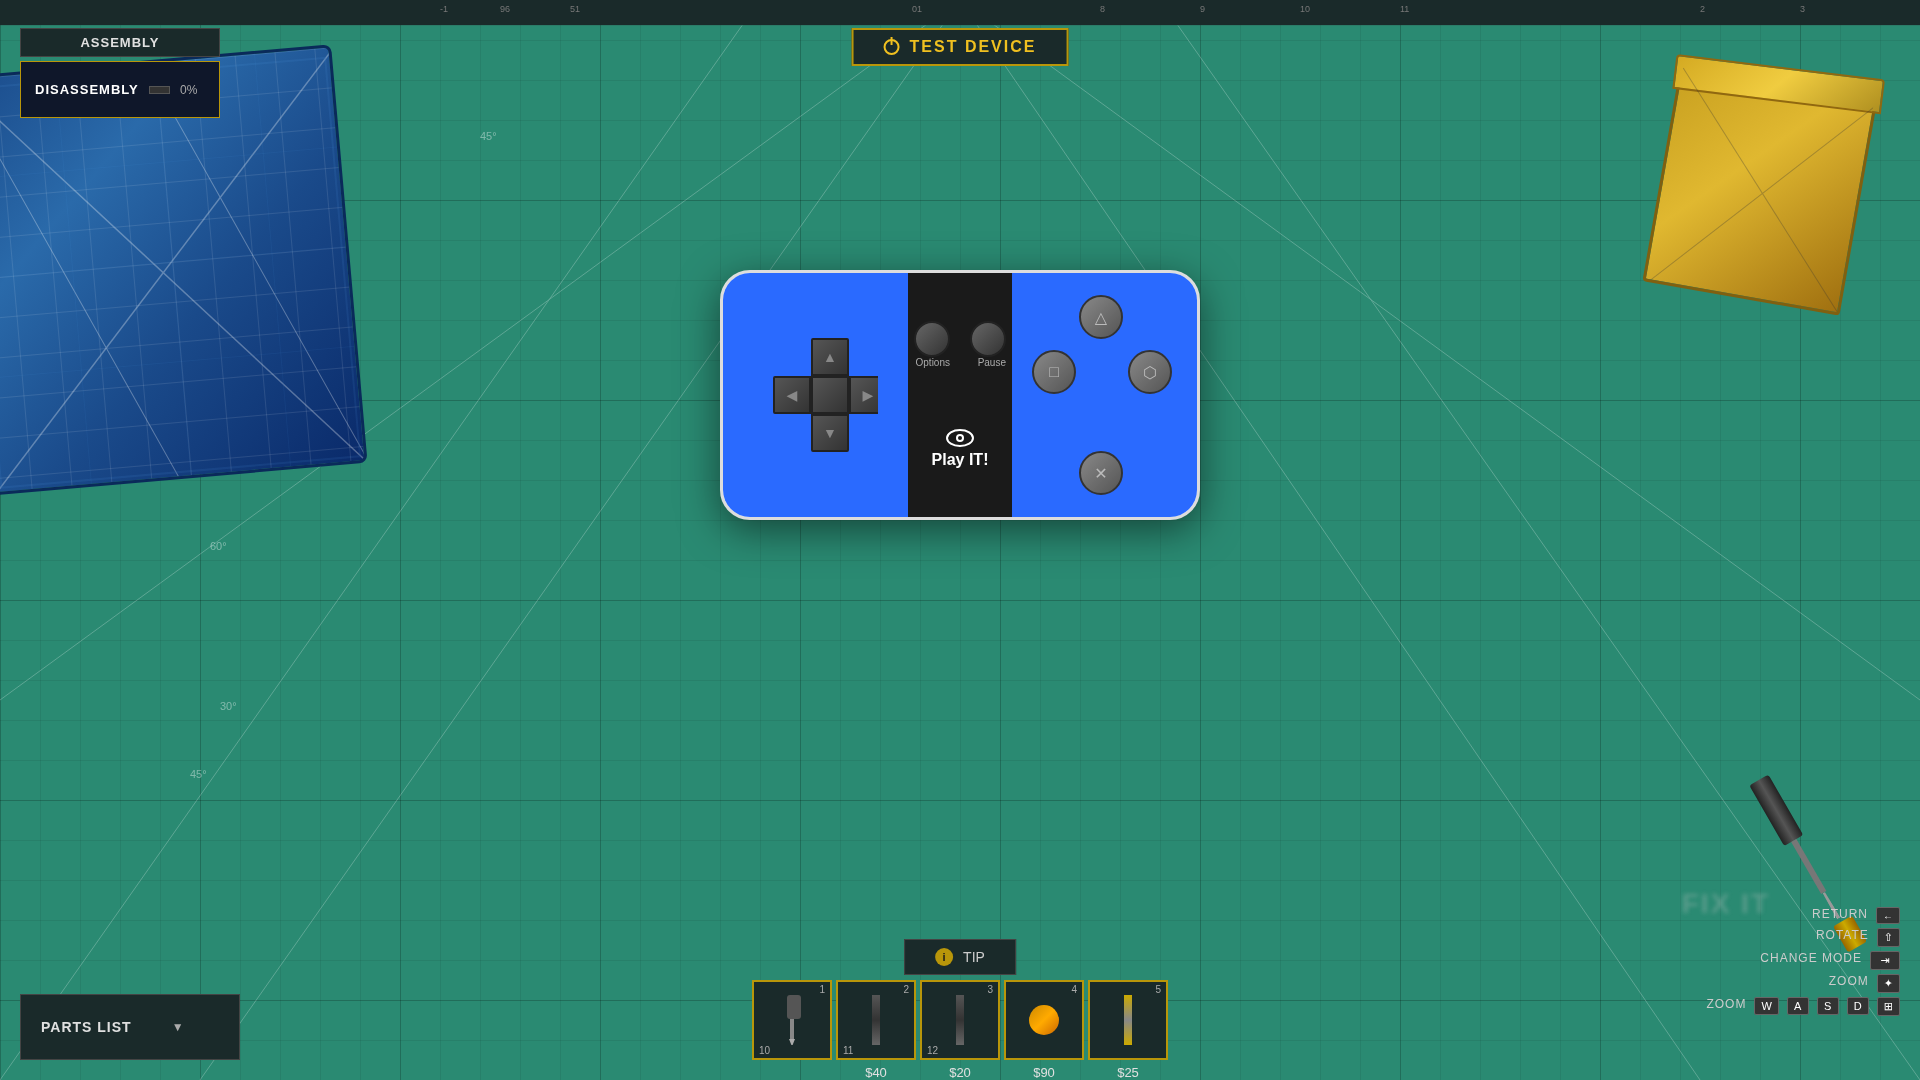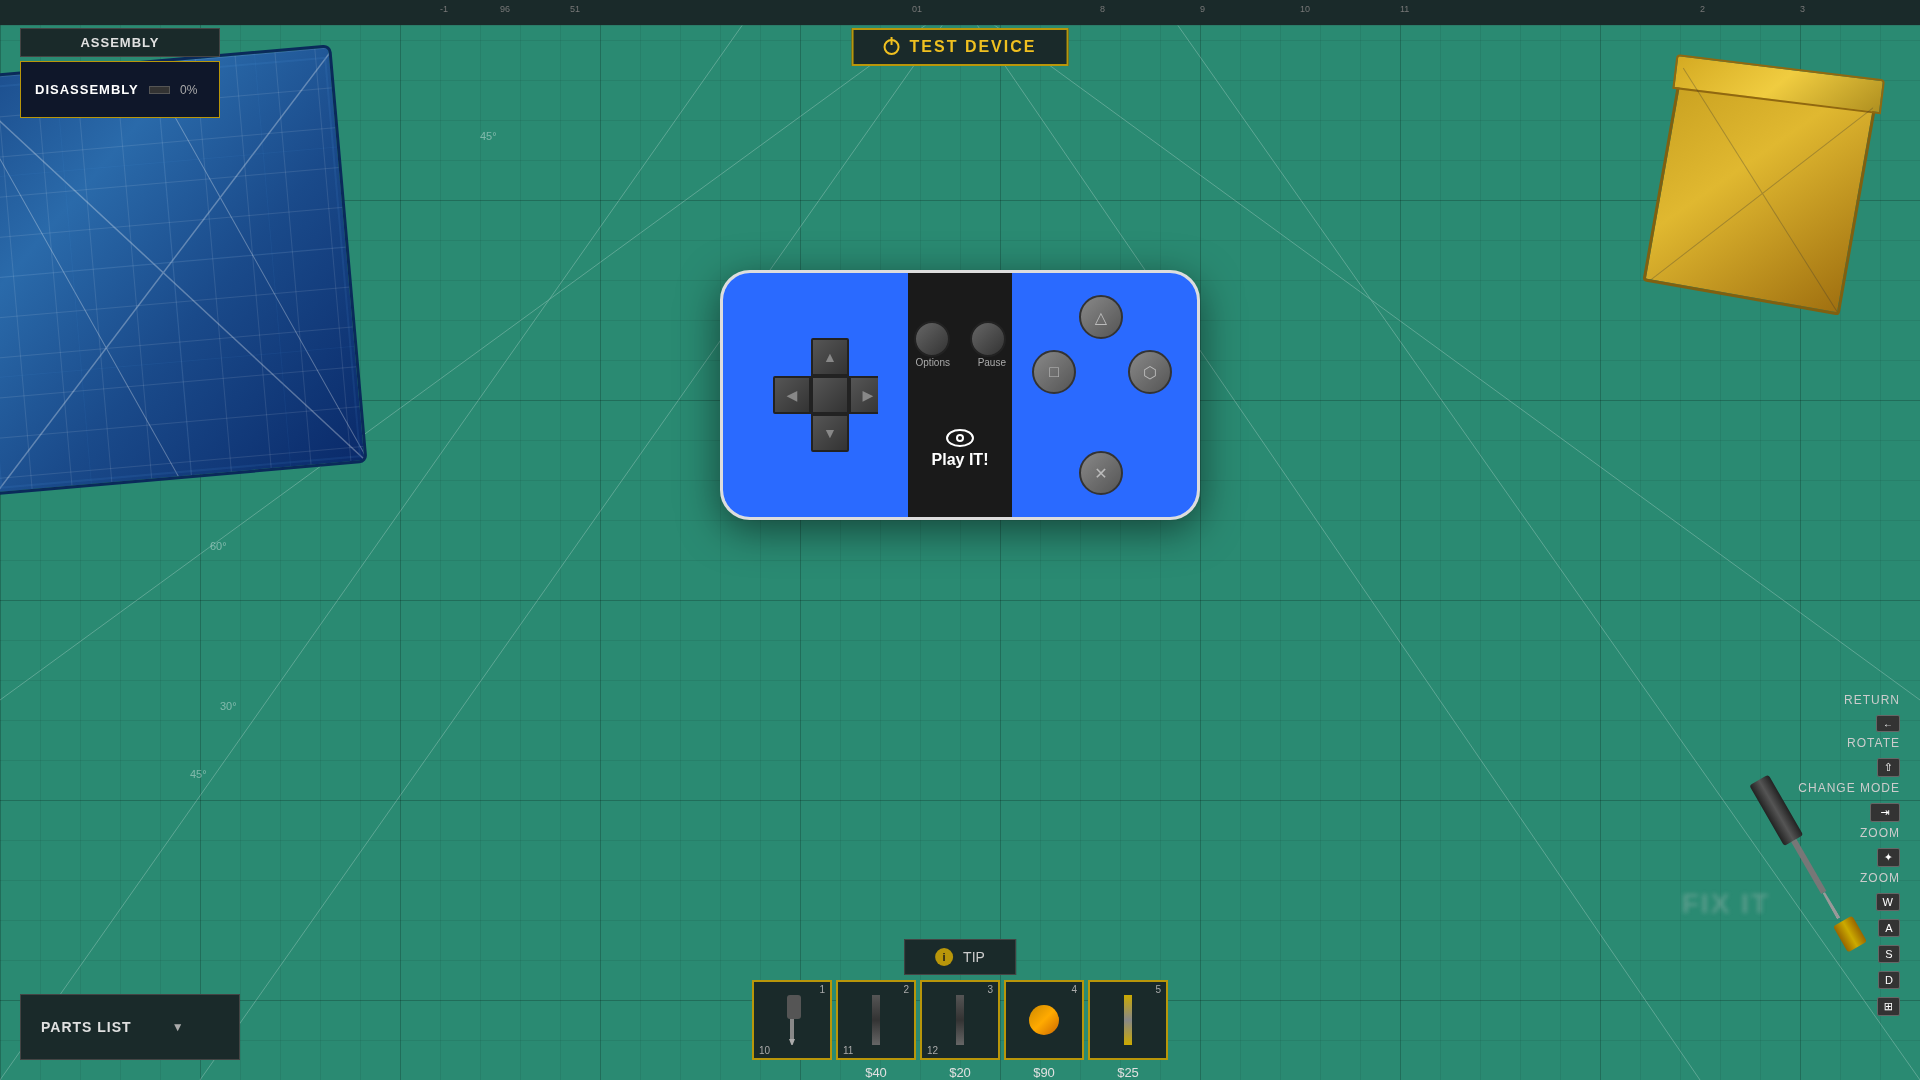--- a/index.html
+++ b/index.html
@@ -481,25 +481,24 @@
     #controls-legend {
       position: absolute;
       bottom: 60px;
       right: 20px;
       z-index: 20;
       color: #e0e0e0;
       font-size: 13px;
     }
     .control-row {
       display: flex;
-      align-items: flex-end;
+      align-items: flex-start;
       gap: 8px;
       margin-bottom: 4px;
       justify-content: flex-end;
-      flex-direction: column;
     }
     .control-label {
       color: #ccc;
       font-size: 12px;
       letter-spacing: 1px;
     }
     .control-key {
       background: #333;
       border: 1px solid #666;
       color: #fff;

